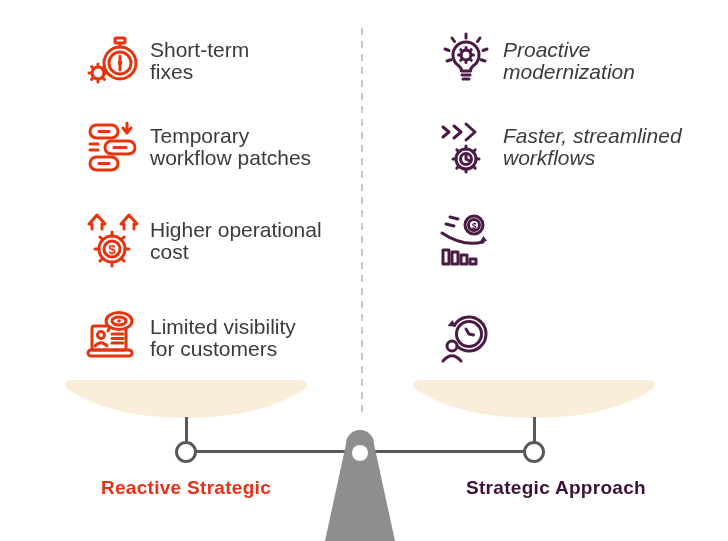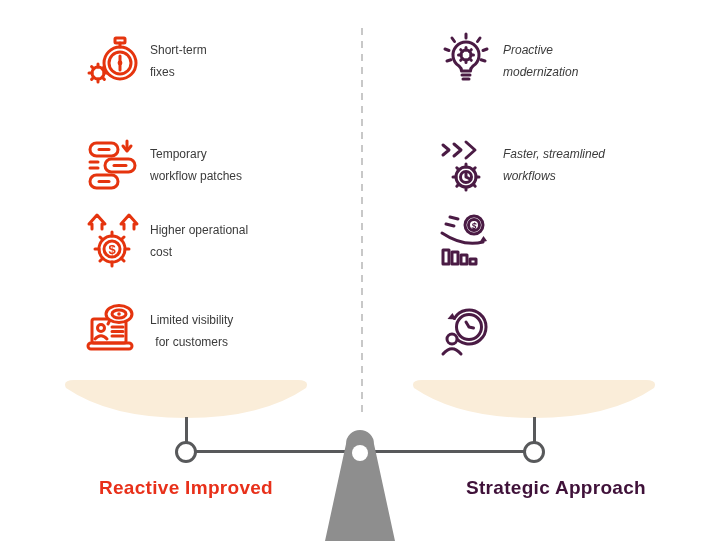--- a/index.html
+++ b/index.html
@@ -11,23 +11,23 @@
   *{margin:0;padding:0;box-sizing:border-box;}
   body{font-family:"Liberation Sans",sans-serif;background:#fff;}
   .canvas{position:relative;width:728px;height:541px;background:var(--background);overflow:hidden;}
   .divider{position:absolute;left:361px;top:28px;width:2px;height:384px;
     background:repeating-linear-gradient(to bottom,var(--divider-gray) 0 7px,transparent 7px 13px);}
   .item{position:absolute;display:flex;align-items:flex-start;}
   .item .icon{display:block;width:56px;height:56px;flex:0 0 56px;}
   .item .icon svg{width:56px;height:56px;display:block;}
   .col-left .icon{color:var(--reactive-accent);}
   .col-right .icon{color:var(--strategic-accent);}
-  .label{font-size:12px;line-height:22px;color:var(--item-text);white-space:pre-line;margin-left:9px;}
+  .label{font-size:21px;line-height:22px;color:var(--item-text);white-space:pre-line;margin-left:9px;}
   .l-icon{left:85px;} .r-icon{left:438px;font-style:italic;}
-  .row1{top:32px;} .row2{top:136px;} .row3{top:212px;} .row4{top:302px;text-align:center;}
+  .row1{top:32px;} .row2{top:118px;} .row3{top:212px;} .row4{top:309px;}
   .item .label{margin-top:7px;}
   .pan{position:absolute;top:380px;width:248px;height:38px;}
   .pan-left{left:62px;} .pan-right{left:410px;}
   .stem{position:absolute;top:417px;width:3px;height:25px;background:var(--beam-gray);}
   .stem-left{left:184.5px;} .stem-right{left:532.5px;}
   .beam{position:absolute;left:186px;top:450px;width:348px;height:3px;background:var(--beam-gray);}
   .fulcrum{position:absolute;left:320px;top:428px;width:80px;height:113px;}
   .pivot{position:absolute;top:441px;width:22px;height:22px;border:3px solid var(--beam-gray);
     border-radius:50%;background:#fff;}
   .pivot-left{left:175px;} .pivot-right{left:523px;}
@@ -182,17 +182,17 @@
     </svg>
     <div class="stem stem-left"></div>
     <div class="stem stem-right"></div>
     <div class="beam"></div>
     <svg class="fulcrum" viewBox="0 0 80 113">
       <path d="M26 16 A14 14 0 0 1 54 16 L75 113 L5 113 Z" fill="var(--fulcrum-gray)"></path>
       <circle cx="40" cy="25" r="8" fill="#fff"></circle>
     </svg>
     <div class="pivot pivot-left"></div>
     <div class="pivot pivot-right"></div>
-    <div class="side-label reactive">Reactive Improved</div>
+    <div class="side-label reactive">Reactive Strategic</div>
     <div class="side-label strategic">Strategic Approach</div>
   </div>
 
 </div>
 
 </body></html>

